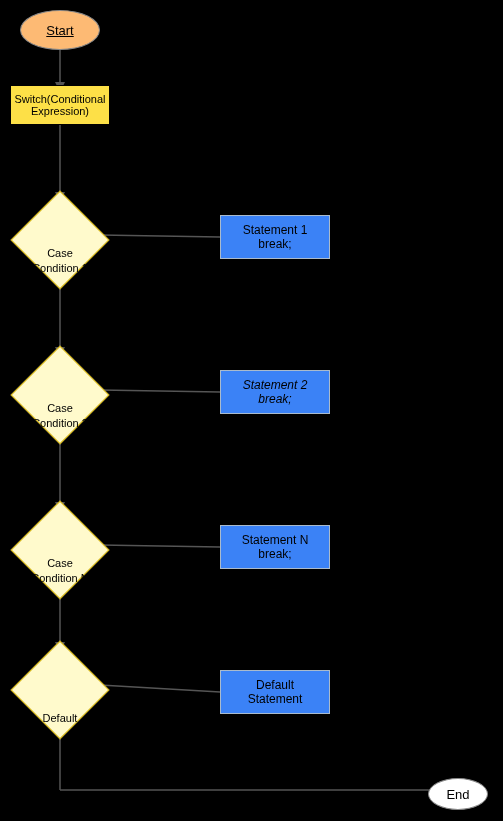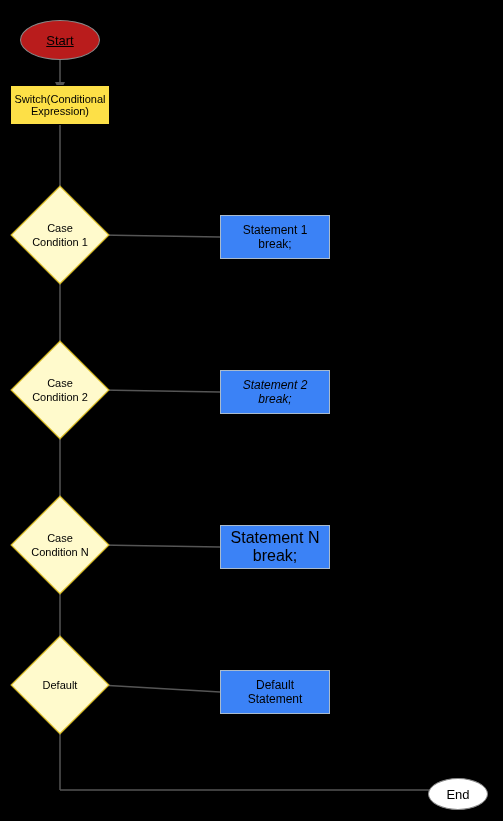--- a/index.html
+++ b/index.html
@@ -35,26 +35,26 @@
       display: flex;
       align-items: center;
       justify-content: center;
       font-size: 13px;
       font-weight: normal;
       text-align: center;
       z-index: 2;
     }
 
     .oval-start {
-      background: #b91c1c;
+      background: #fdba74;
       border: 1.5px solid #888;
       width: 80px;
       height: 40px;
       left: 20px;
-      top: 20px;
+      top: 10px;
       text-decoration: underline;
     }
 
     .oval-end {
       background: #ffffff;
       border: 1.5px solid #888;
       width: 60px;
       height: 32px;
       left: 428px;
       top: 778px;
@@ -95,21 +95,21 @@
     .stmt-3 { top: 525px; }
     .stmt-4 { top: 670px; }
 
     
     .diamond-wrap {
       position: absolute;
       width: 80px;
       height: 80px;
       z-index: 2;
       display: flex;
-      align-items: center;
+      align-items: flex-end;
       justify-content: center;
     }
 
     .diamond-wrap .diamond-inner {
       width: 70px;
       height: 70px;
       background: #fffacc;
       border: 1.5px solid #ccaa00;
       transform: rotate(45deg);
       position: absolute;
@@ -210,21 +210,21 @@
     <span style="white-space:pre-line; font-size:12px;">Statement 1
 break;</span>
   </div>
 
   <div class="rect rect-statement stmt-2">
     <span style="white-space:pre-line; font-size:12px;font-style:italic;">Statement 2
 break;</span>
   </div>
 
   <div class="rect rect-statement stmt-3">
-    <span style="white-space:pre-line; font-size:16px;">Statement N
+    <span style="white-space:pre-line; font-size:12px;">Statement N
 break;</span>
   </div>
 
   <div class="rect rect-statement stmt-4">
     <span style="white-space:pre-line; font-size:12px;">Default
 Statement</span>
   </div>
 
   <div class="oval oval-end">
     <span>End</span>

